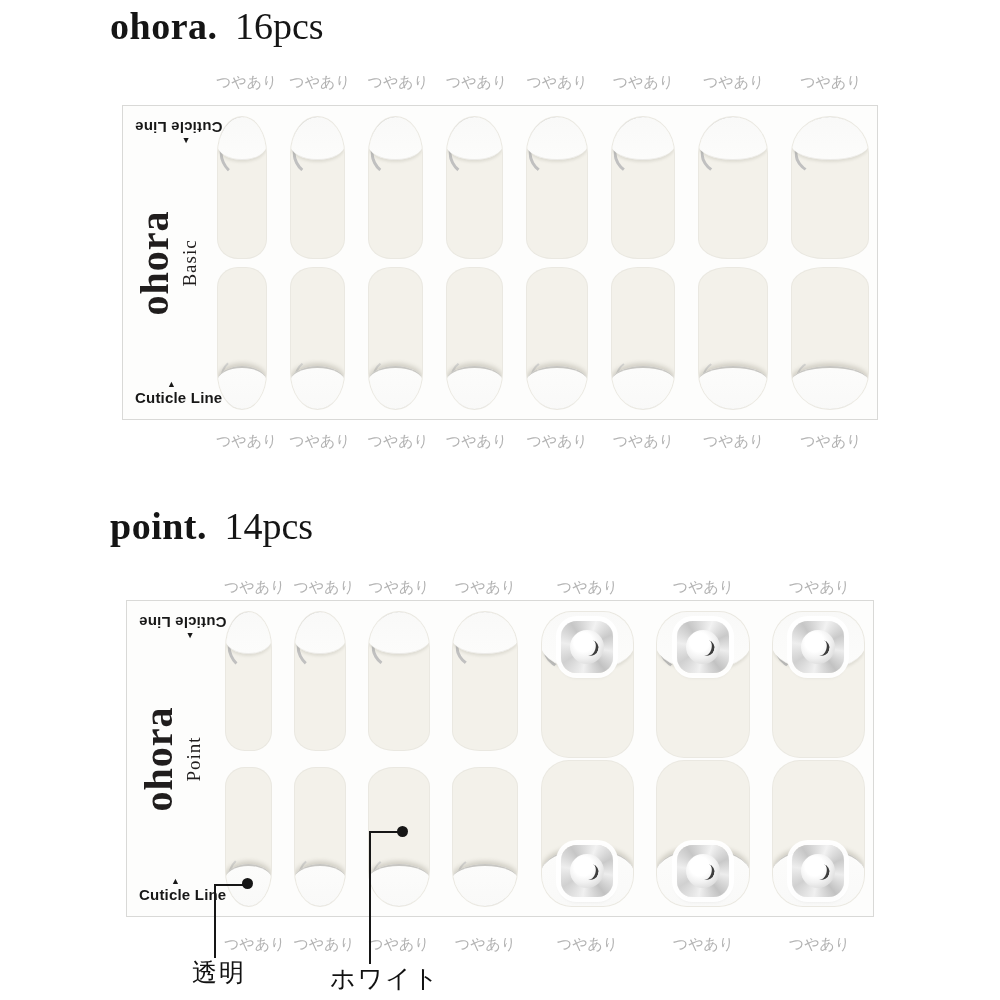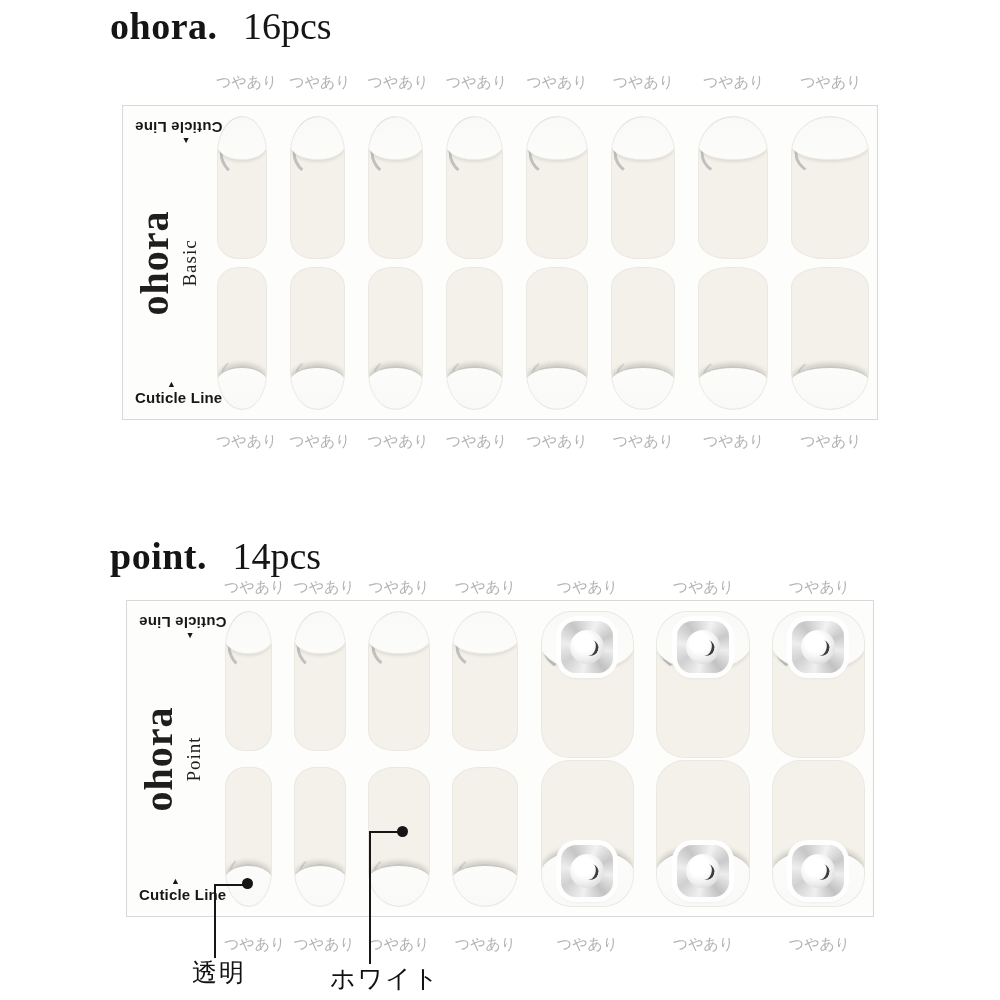--- a/index.html
+++ b/index.html
@@ -4,23 +4,23 @@
 <style>
   * { margin:0; padding:0; box-sizing:border-box; }
   html,body { width:1000px; height:1000px; background:#ffffff; overflow:hidden;
               font-family:"Liberation Sans", sans-serif; color:#1a1a1a; }
   .canvas { position:absolute; left:0; top:0; width:1000px; height:1000px; }
 
   
   .title { position:absolute; left:110px; font-family:"Liberation Serif", serif;
            font-size:38px; line-height:40px; color:#151515; white-space:nowrap; }
   .title .name { font-weight:700; letter-spacing:0.5px; }
-  .title .pcs  { font-weight:400; margin-left:16px; }
+  .title .pcs  { font-weight:400; margin-left:8px; }
   #sec0 .title { top:6px; }
-  #sec1 .title { top:536px; }
+  #sec1 .title { top:506px; }
 
   
   .labels { position:absolute; display:flex; justify-content:space-between; height:20px; }
   #sec0 .labels { left:216px; width:654px; }
   #sec1 .labels { left:224px; width:642px; }
   #sec0 .labels.top    { top:72px; }
   #sec0 .labels.bottom { top:431px; }
   #sec1 .labels.top    { top:577px; }
   #sec1 .labels.bottom { top:934px; }
   .glabel { text-align:center; font-size:15px; line-height:20px; color:#b2b2b2;

